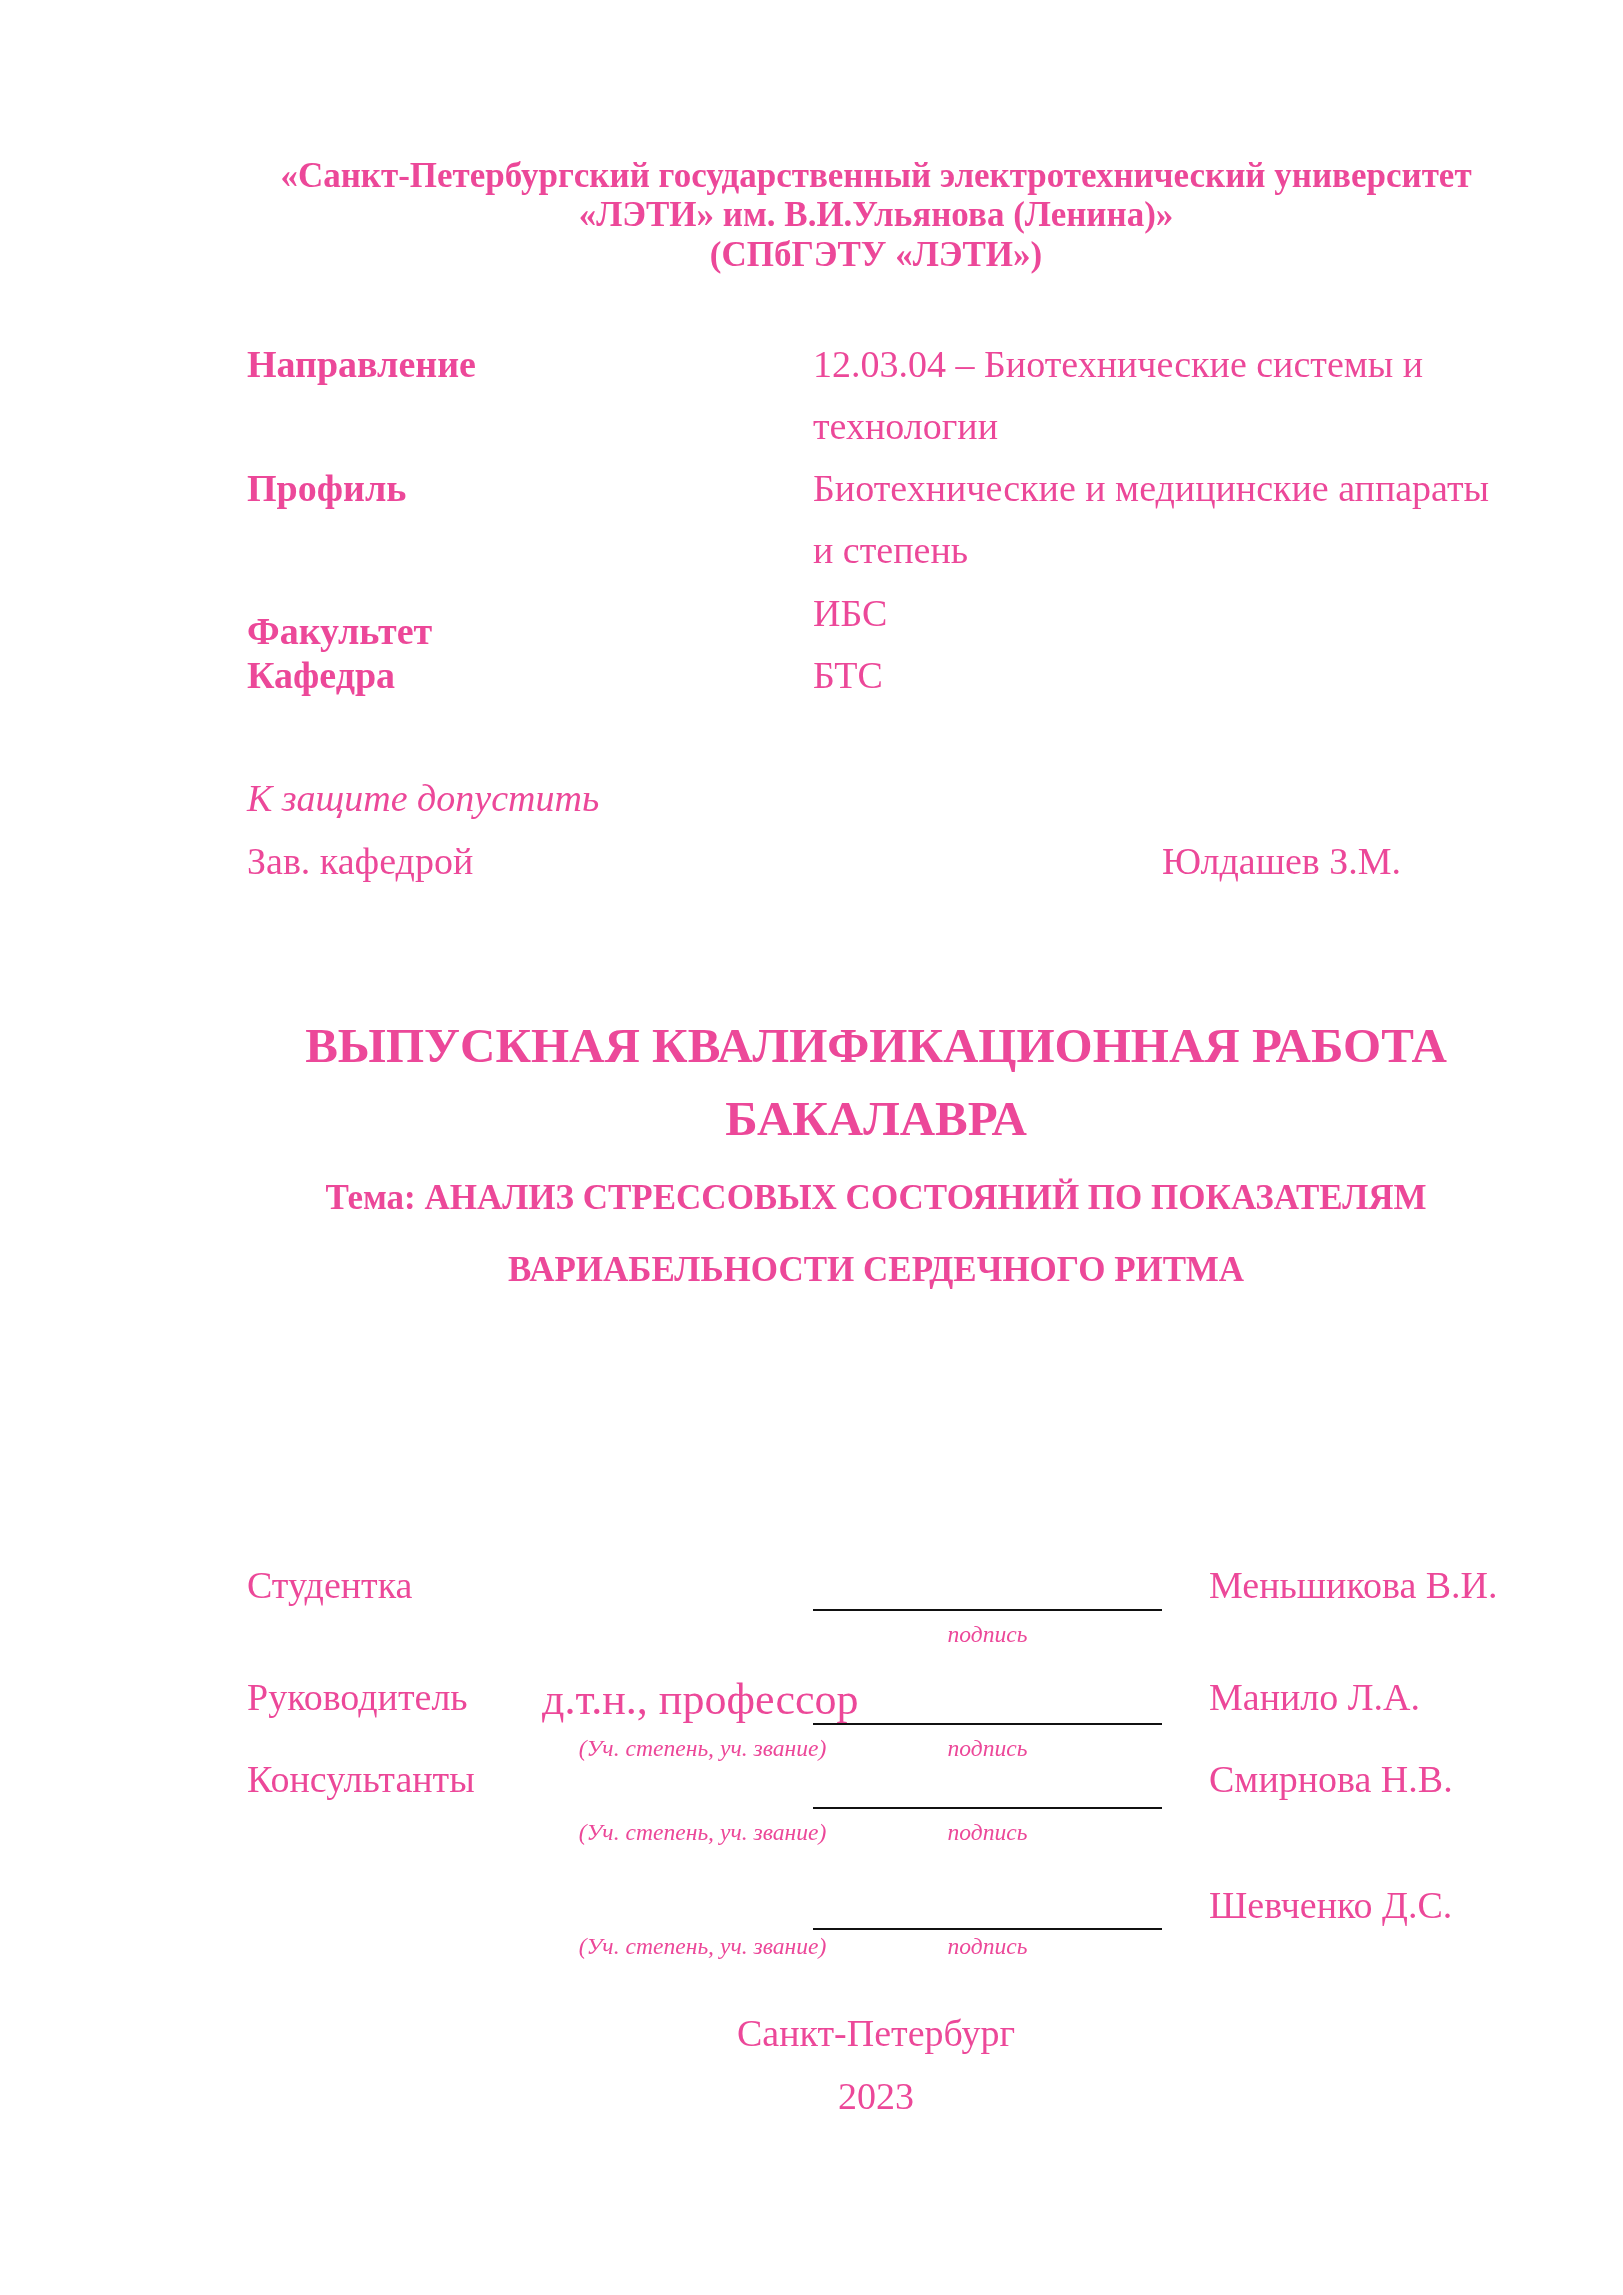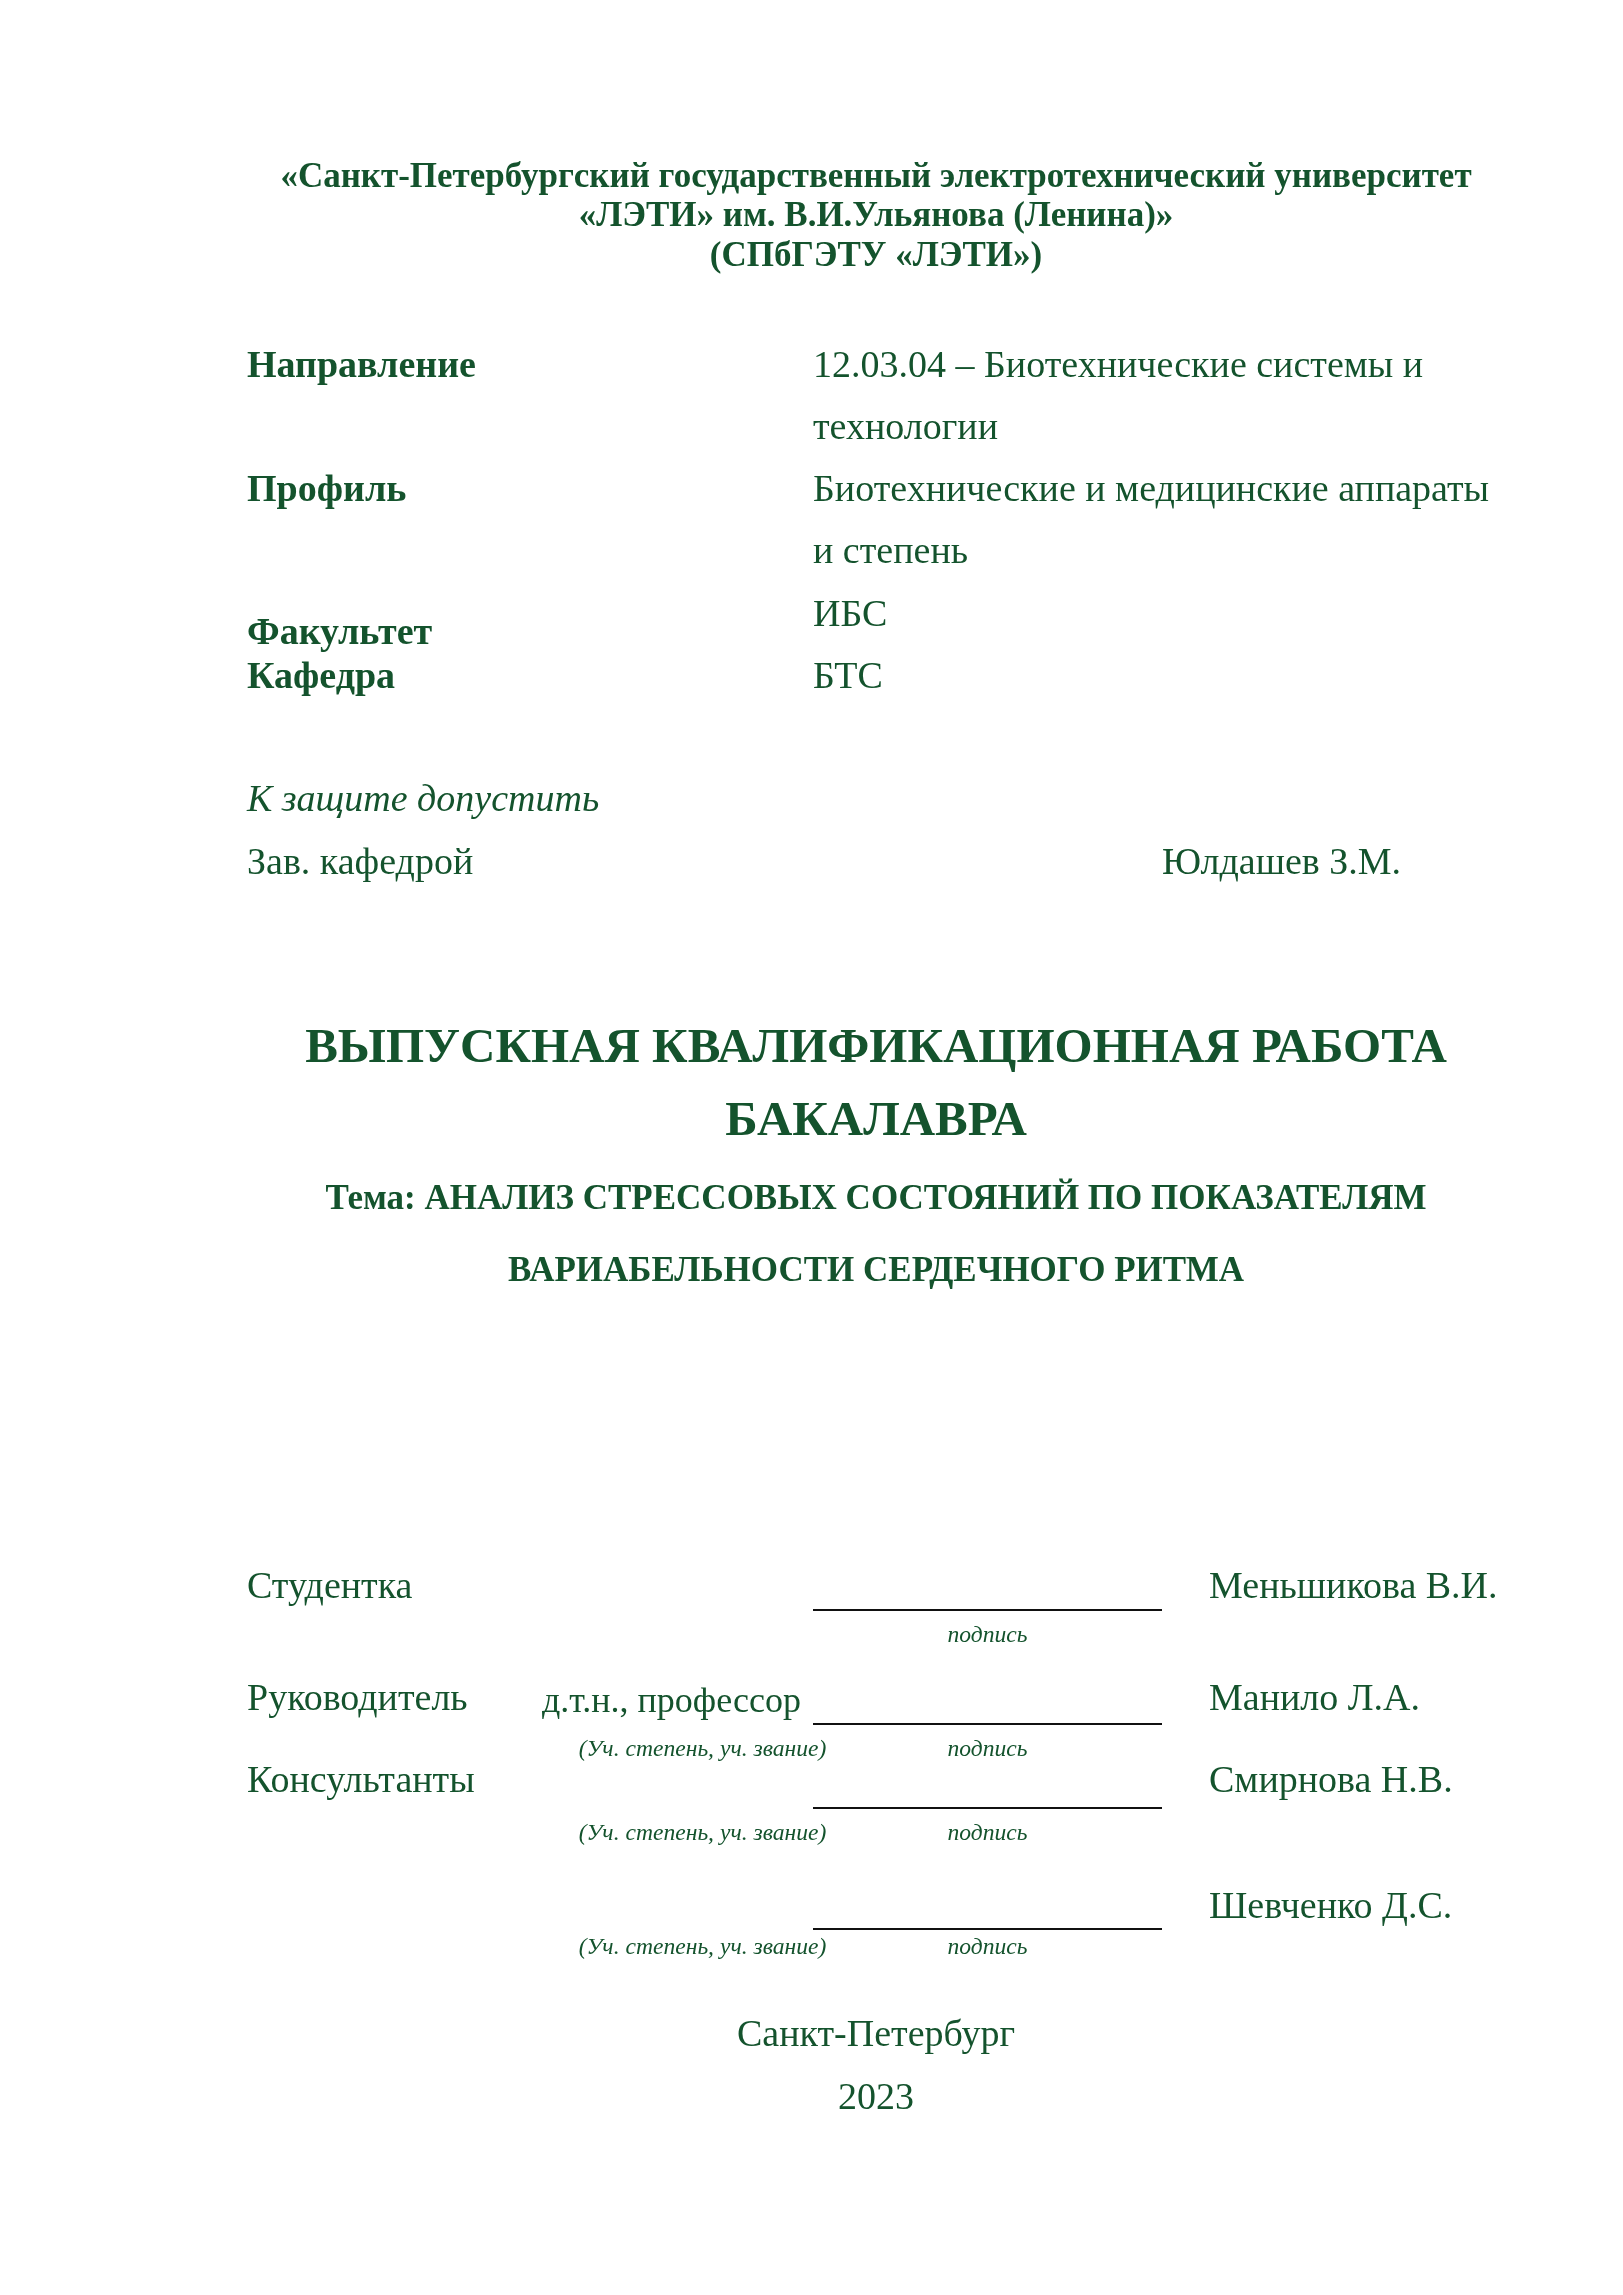--- a/index.html
+++ b/index.html
@@ -5,21 +5,21 @@
   html, body {
     margin: 0;
     padding: 0;
     background: #ffffff;
   }
   .page {
     position: relative;
     width: 1623px;
     height: 2295px;
     background: #ffffff;
-    color: #14532d;
+    color: #ec4899;
     font-family: "Liberation Serif", "DejaVu Serif", serif;
     overflow: hidden;
   }
   .abs { position: absolute; }
   .content-center {
     left: 247px;
     width: 1258px;
     text-align: center;
     white-space: nowrap;
   }
@@ -39,21 +39,21 @@
     font-size: 49px;
     line-height: 49px;
     font-weight: bold;
   }
   .theme-line {
     font-size: 35px;
     line-height: 35px;
     font-weight: bold;
   }
   .qual-text {
-    font-size: 36px;
+    font-size: 44px;
     line-height: 36px;
     white-space: nowrap;
   }
   .small-caption {
     font-size: 23.6px;
     line-height: 23.6px;
     font-style: italic;
     white-space: nowrap;
   }
   .sig-line {

